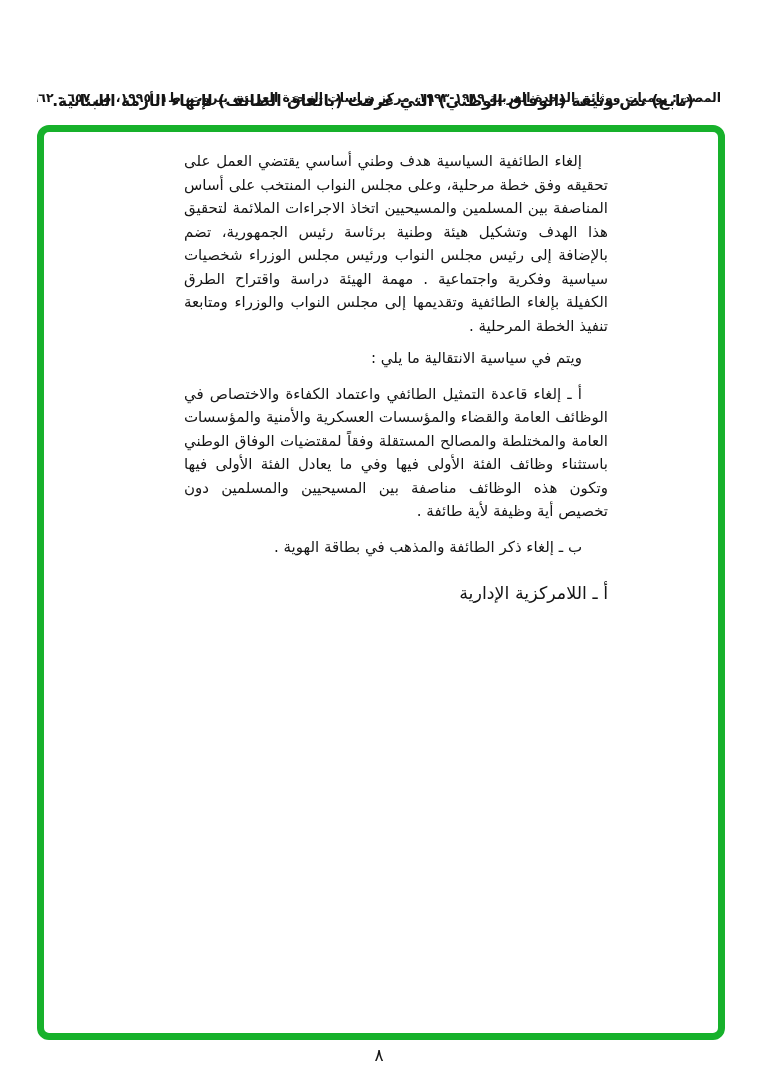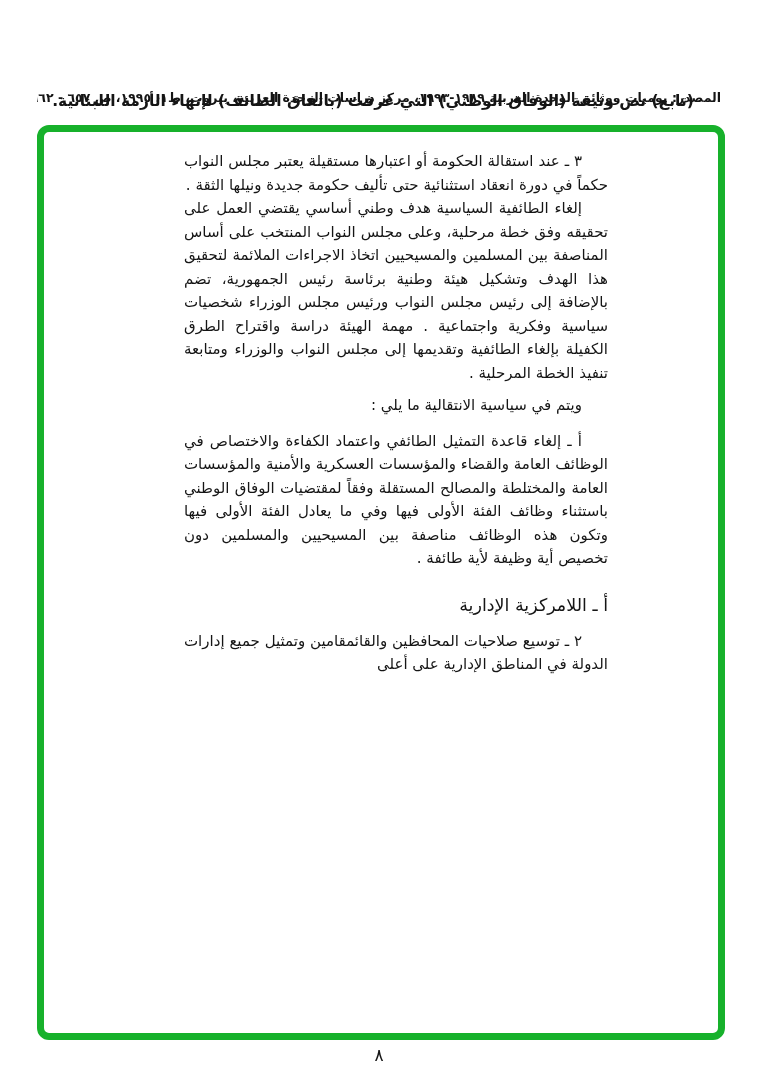--- a/index.html
+++ b/index.html
@@ -54,33 +54,32 @@
 <div class="page">
 
   <div class="doc-title">(تابع) نص وثيقة (الوفاق الوطني) التي عرفت (باتفاق الطائف) لإنهاء الأزمة اللبنانية.</div>
 
   <div class="doc-source">المصدر: يوميات ووثائق الوحدة العربية ١٩٨٩-١٩٩٣، مركز دراسات الوحدة العربية، بيروت، ط١، ١٩٩٥، ص ٦٥٧ - ٦٦٢.</div>
 
   <div class="frame" style="border-color: rgb(23, 177, 43);"></div>
 
   <div class="doc-body">
 
-    <p>٣ ـ عند استقالة الحكومة أو اعتبارها مستقيلة يعتبر مجلس النواب حكماً في دورة انعقاد استثنائية حتى تأليف حكومة جديدة ونيلها الثقة .</p>
 
 
     <p>إلغاء الطائفية السياسية هدف وطني أساسي يقتضي العمل على تحقيقه وفق خطة مرحلية، وعلى مجلس النواب المنتخب على أساس المناصفة بين المسلمين والمسيحيين اتخاذ الاجراءات الملائمة لتحقيق هذا الهدف وتشكيل هيئة وطنية برئاسة رئيس الجمهورية، تضم بالإضافة إلى رئيس مجلس النواب ورئيس مجلس الوزراء شخصيات سياسية وفكرية واجتماعية . مهمة الهيئة دراسة واقتراح الطرق الكفيلة بإلغاء الطائفية وتقديمها إلى مجلس النواب والوزراء ومتابعة تنفيذ الخطة المرحلية .</p>
 
     <p class="mt-sm">ويتم في سياسية الانتقالية ما يلي :</p>
 
     <p class="mt-md">أ ـ إلغاء قاعدة التمثيل الطائفي واعتماد الكفاءة والاختصاص في الوظائف العامة والقضاء والمؤسسات العسكرية والأمنية والمؤسسات العامة والمختلطة والمصالح المستقلة وفقاً لمقتضيات الوفاق الوطني باستثناء وظائف الفئة الأولى فيها وفي ما يعادل الفئة الأولى فيها وتكون هذه الوظائف مناصفة بين المسيحيين والمسلمين دون تخصيص أية وظيفة لأية طائفة .</p>
 
+    <p class="mt-md">ب ـ إلغاء ذكر الطائفة والمذهب في بطاقة الهوية .</p>
 
 
     <div class="h2 mt-xl">أ ـ اللامركزية الإدارية</div>
 
 
-    <p class="mt-md">٢ ـ توسيع صلاحيات المحافظين والقائمقامين وتمثيل جميع إدارات الدولة في المناطق الإدارية على أعلى</p>
 
   </div>
 
   <div class="page-num">٨</div>
 
 </div>
 
 </body></html>

